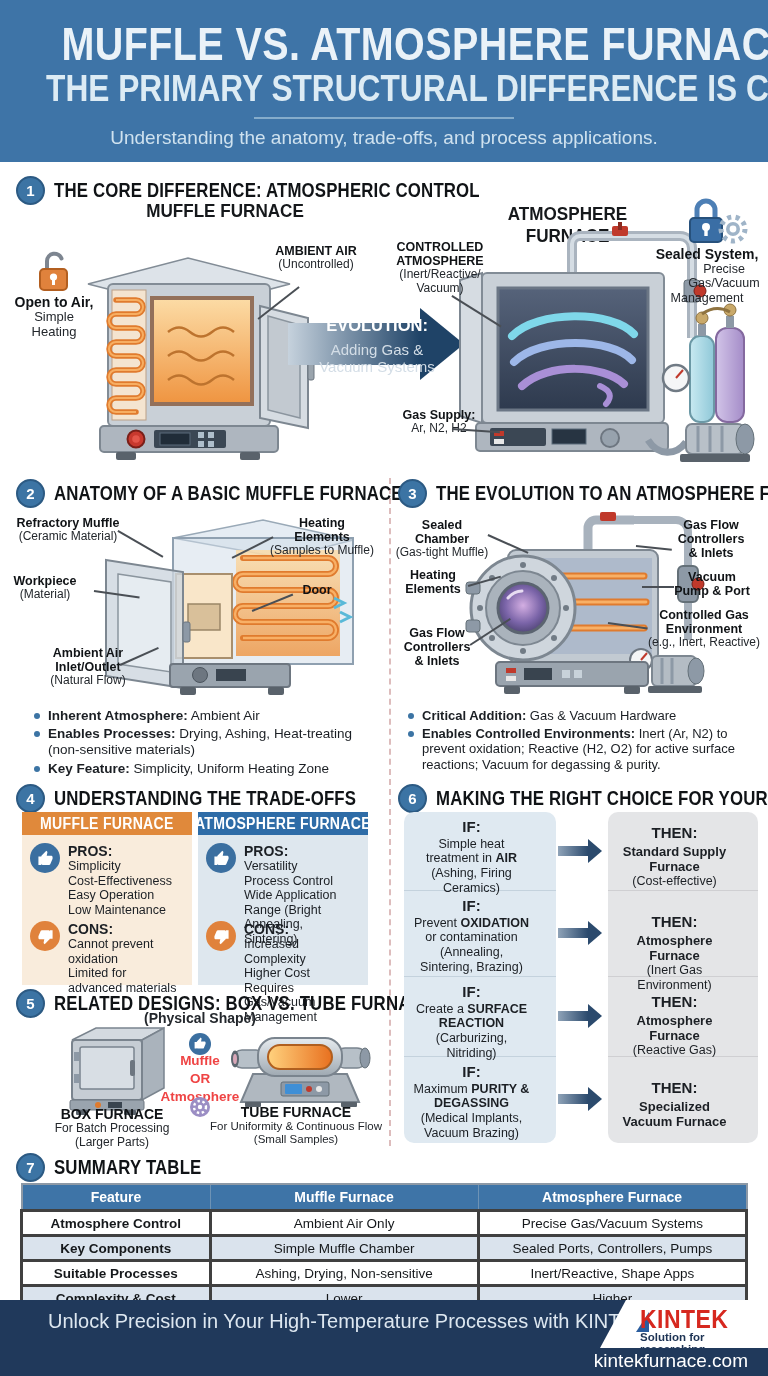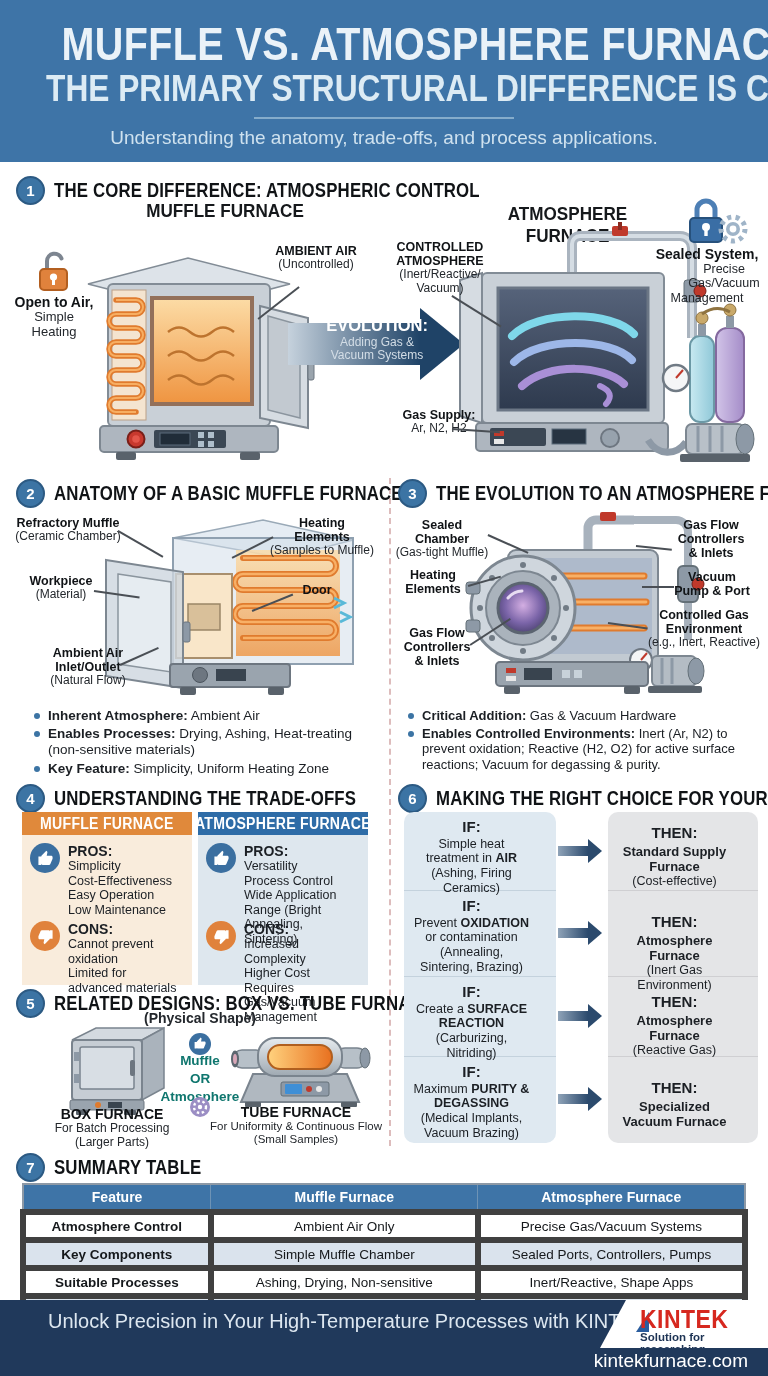--- a/index.html
+++ b/index.html
@@ -42,38 +42,38 @@
   .choice-cell{box-sizing:border-box;padding:6px 26px 2px 9px;text-align:center;font-size:12.5px;line-height:1.18;color:#1b1f24;}
   .choice-cell + .choice-cell{border-top:1px solid #c4d2dd;}
   .then-box .choice-cell + .choice-cell{border-top:1px solid #cfcfd2;}
   .choice-cell .iflab{display:block;font-weight:800;font-size:15px;margin-bottom:1px;}
   .choice-cell .tname{display:block;font-weight:800;font-size:13px;margin-top:2px;}
   .choice-cell .tsub{display:block;font-size:12.5px;}
   .flow-arrow{position:absolute;left:558px;width:44px;height:26px;}
   
   .sumtab{position:absolute;left:20px;top:1183px;width:728px;border-collapse:collapse;table-layout:fixed;border:2px solid #8d99a6;}
   .sumtab th{background:#3e74a7;color:#fff;font-weight:700;font-size:14px;padding:4px 2px;border:1px solid #6e93b5;}
-  .sumtab td{font-size:13.5px;text-align:center;padding:3.5px 2px;border:6px solid #404040;color:#15181b;}
+  .sumtab td{font-size:13.5px;text-align:center;padding:3.5px 2px;border:3px solid #404040;color:#15181b;}
   .sumtab td.feat{font-weight:800;}
   .sumtab tr.alt td{background:#dae3ed;}
   
   .ftr{position:absolute;left:0;top:1300px;width:768px;height:76px;background:#20395b;}
   .ftr-line{position:absolute;left:48px;color:#dde7f0;font-size:20px;white-space:nowrap;}
   .logo-panel{position:absolute;right:0;top:0;width:168px;height:48px;background:#ffffff;clip-path:polygon(26px 0,100% 0,100% 100%,0 100%);}
   .logo-row{position:absolute;left:36px;top:5px;display:flex;align-items:flex-end;}
   .logo-wedge{width:13px;height:20px;background:#2b5d9e;clip-path:polygon(100% 0,100% 100%,0 100%);margin-right:-9px;margin-bottom:2px;}
   .logo-text{font-weight:800;font-size:25px;color:#d6281f;letter-spacing:.5px;transform:scaleX(.92);transform-origin:left bottom;}
   .logo-tag{position:absolute;left:40px;top:31px;font-weight:700;font-size:11.5px;color:#1d3354;}
   .website{position:absolute;right:20px;top:50px;color:#ffffff;font-size:19px;}
   .col-divider{position:absolute;left:389px;top:478px;height:668px;border-left:2px dashed #ddbcbc;}
   .evo{position:absolute;left:288px;top:306px;width:178px;height:76px;}
   .evo-text{position:absolute;left:30px;top:10px;width:118px;text-align:center;color:#fff;line-height:1.1;}
   .evo-text .b{display:block;font-weight:800;font-size:16.5px;}
-  .evo-text .r{display:block;font-size:12px;color:#d3dde6;margin-top:2px;}
-  .mid-or{position:absolute;left:158px;top:1052px;width:84px;text-align:center;font-weight:800;font-size:13.5px;line-height:1.35;color:#0f766e;}
+  .evo-text .r{display:block;font-size:15px;color:#d3dde6;margin-top:8px;}
+  .mid-or{position:absolute;left:158px;top:1052px;width:84px;text-align:center;font-weight:800;font-size:13.5px;line-height:1.35;color:#ef4444;}
   .cap3{position:absolute;text-align:center;line-height:1.15;}
   .cap3 .b{display:block;font-weight:800;font-size:14px;color:#101316;}
   .cap3 .r{display:block;font-size:11.5px;color:#23272c;}
   .ico{position:absolute;}
 </style>
 </head>
 <body>
 
 <div class="page">
 
@@ -275,27 +275,27 @@
     <circle cx="112" cy="167" r="7.5" fill="#6d7680" stroke="#4c555e"></circle>
     <rect x="128" y="161" width="30" height="12" fill="#39444f"></rect>
     <path d="M246,90 l10,5 -10,5" fill="none" stroke="#59b9d8" stroke-width="3"></path>
     <path d="M252,104 l10,5 -10,5" fill="none" stroke="#59b9d8" stroke-width="3"></path>
     <rect x="92" y="179" width="16" height="8" rx="2" fill="#59626b"></rect>
       <rect x="180" y="179" width="16" height="8" rx="2" fill="#59626b"></rect>
   </svg>
 
   <div class="ill-label" style="left:14px;top:516px;width:108px;">
     <span class="b">Refractory Muffle</span>
-    <span class="r">(Ceramic Chamber)</span>
+    <span class="r">(Ceramic Material)</span>
   </div>
   <div class="ill-label" style="left:270px;top:516px;width:104px;">
     <span class="b">Heating Elements</span>
     <span class="r">(Samples to Muffle)</span>
   </div>
-  <div class="ill-label" style="left:24px;top:574px;width:74px;">
+  <div class="ill-label" style="left:8px;top:574px;width:74px;">
     <span class="b">Workpiece</span>
     <span class="r">(Material)</span>
   </div>
   <div class="ill-label" style="left:294px;top:583px;width:46px;">
     <span class="b">Door</span>
   </div>
   <div class="ill-label" style="left:36px;top:646px;width:104px;">
     <span class="b">Ambient Air Inlet/Outlet</span>
     <span class="r">(Natural Flow)</span>
   </div>

